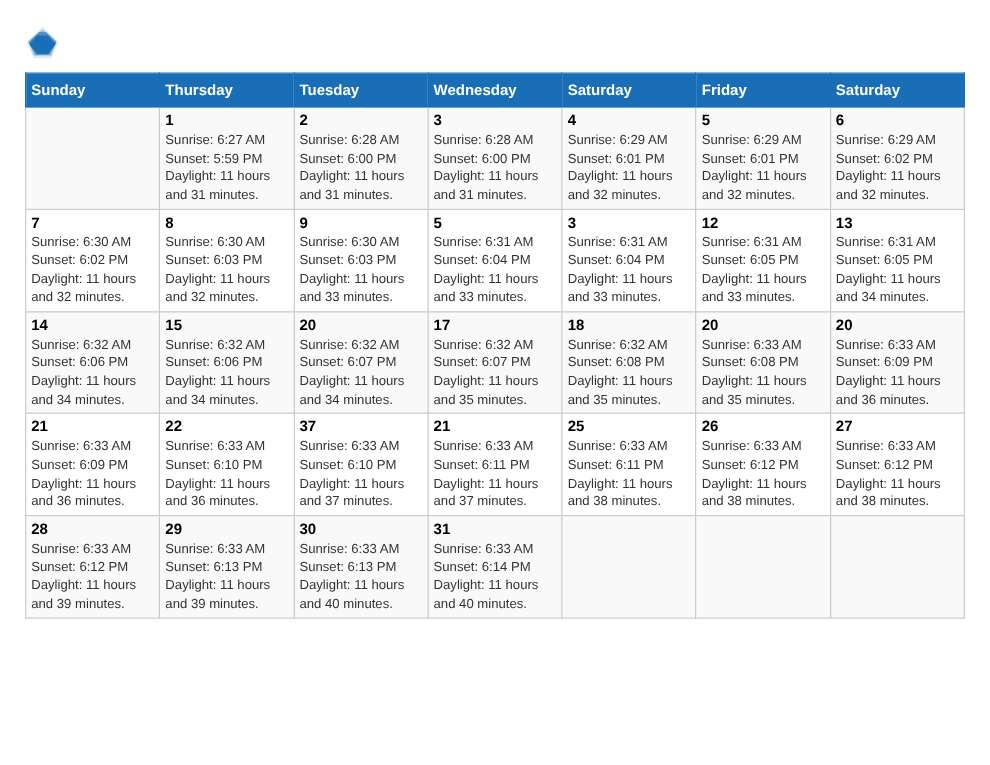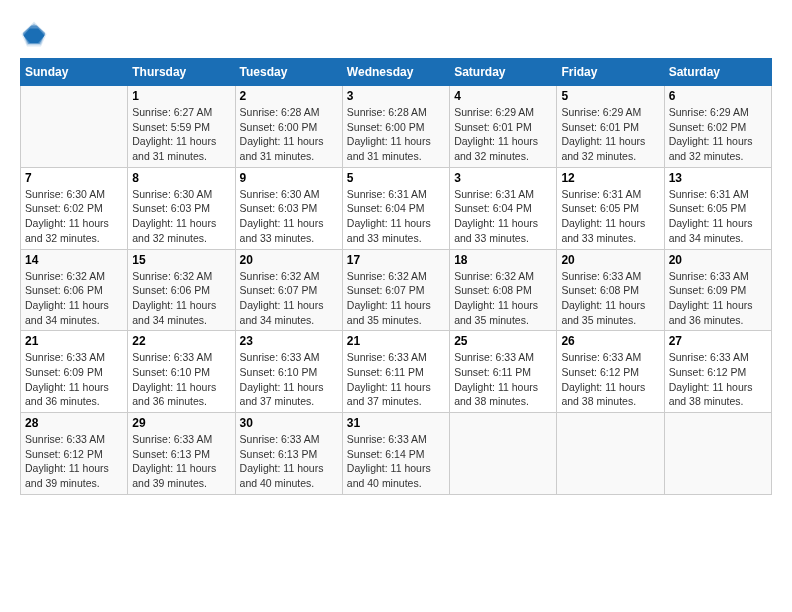--- a/index.html
+++ b/index.html
@@ -281,21 +281,21 @@
 and 36 minutes.</div>
         </td>
         <td>
           <span class="day-num">22</span>
           <div class="day-detail" style="white-space: pre-line;">Sunrise: 6:33 AM
 Sunset: 6:10 PM
 Daylight: 11 hours
 and 36 minutes.</div>
         </td>
         <td>
-          <span class="day-num">23</span>
+          <span class="day-num">37</span>
           <div class="day-detail" style="white-space: pre-line;">Sunrise: 6:33 AM
 Sunset: 6:10 PM
 Daylight: 11 hours
 and 37 minutes.</div>
         </td>
         <td>
           <span class="day-num">21</span>
           <div class="day-detail" style="white-space: pre-line;">Sunrise: 6:33 AM
 Sunset: 6:11 PM
 Daylight: 11 hours

